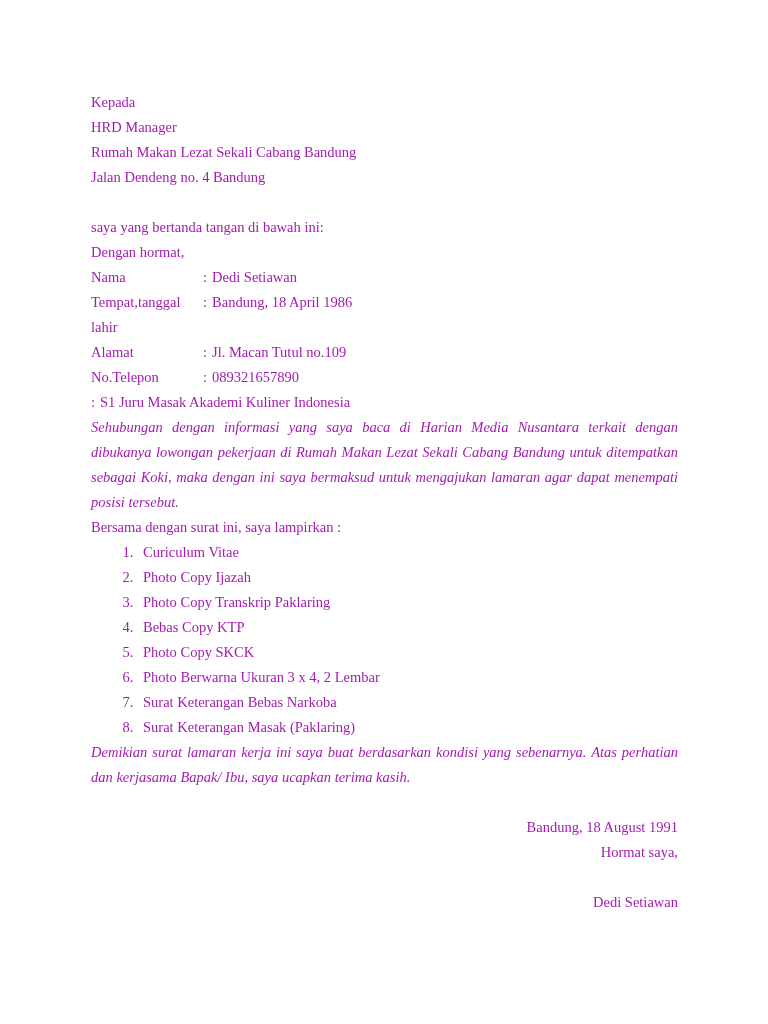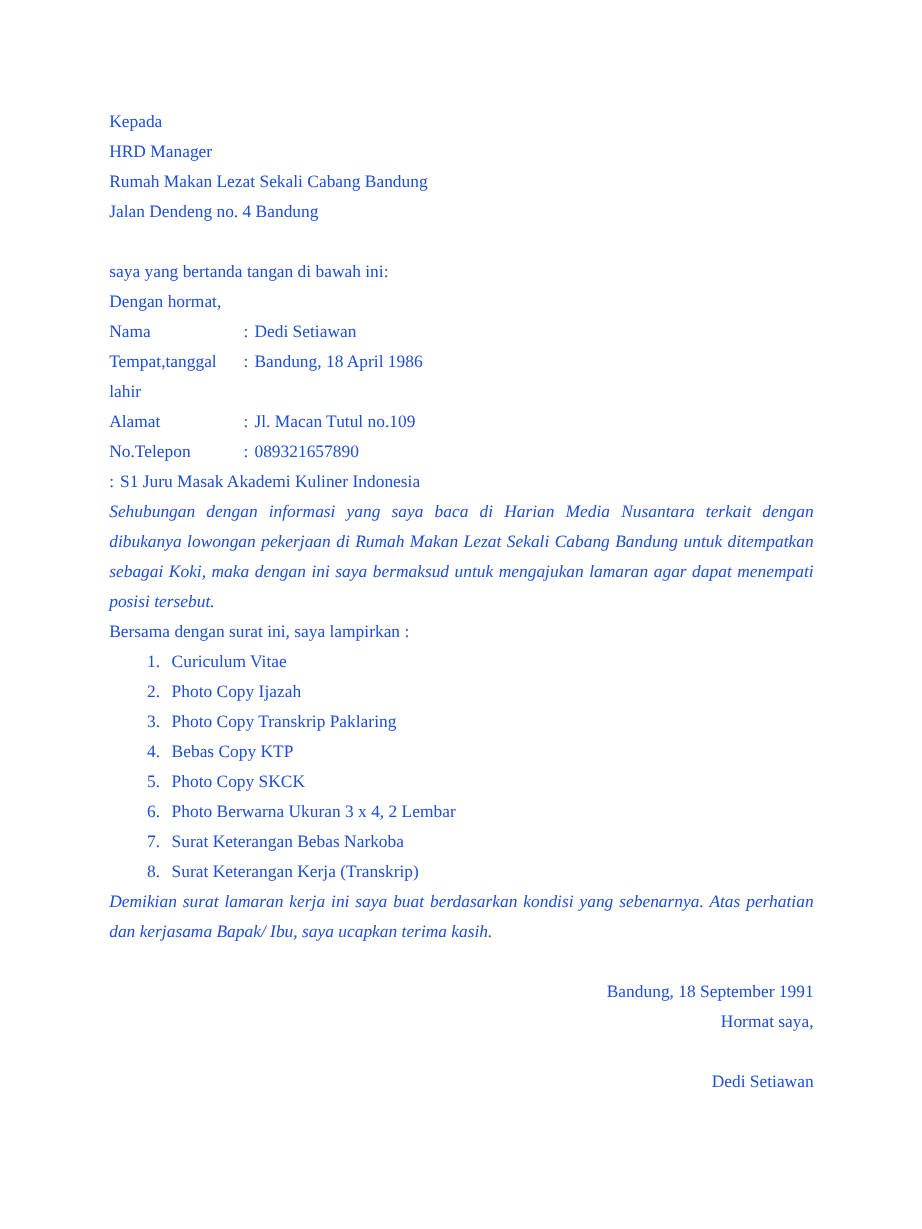--- a/index.html
+++ b/index.html
@@ -1,21 +1,21 @@
 <!DOCTYPE html>
 <html><head>
 <meta charset="utf-8">
 <style>
   html, body { margin: 0; padding: 0; background: #ffffff; }
   .page {
     position: relative;
     width: 768px;
     height: 1024px;
     background: #ffffff;
-    color: #1d4ed8;
+    color: #a21caf;
     font-family: "Liberation Serif", "DejaVu Serif", serif;
     font-size: 14.5px;
     line-height: 25px;
     overflow: hidden;
   }
   .content {
     position: absolute;
     left: 91px;
     top: 90px;
     width: 587px;
@@ -88,28 +88,28 @@
     <div class="line">Bersama dengan surat ini, saya lampirkan :</div>
 
     <ol class="attachments">
       <li>Curiculum Vitae</li>
       <li>Photo Copy Ijazah</li>
       <li>Photo Copy Transkrip Paklaring</li>
       <li>Bebas Copy KTP</li>
       <li>Photo Copy SKCK</li>
       <li>Photo Berwarna Ukuran 3 x 4, 2 Lembar</li>
       <li>Surat Keterangan Bebas Narkoba</li>
-      <li>Surat Keterangan Kerja (Transkrip)</li>
+      <li>Surat Keterangan Masak (Paklaring)</li>
     </ol>
 
     <p>Demikian surat lamaran kerja ini saya buat berdasarkan kondisi yang sebenarnya. Atas perhatian dan kerjasama Bapak/ Ibu, saya ucapkan terima kasih.</p>
 
     <div class="spacer"></div>
 
     <div class="signature">
-      <div class="line-sig">Bandung, 18 September 1991</div>
+      <div class="line-sig">Bandung, 18 August 1991</div>
       <div class="line-sig">Hormat saya,</div>
       <div class="spacer"></div>
       <div class="line-sig">Dedi Setiawan</div>
     </div>
 
   </div>
 </div>
 
 </body></html>

